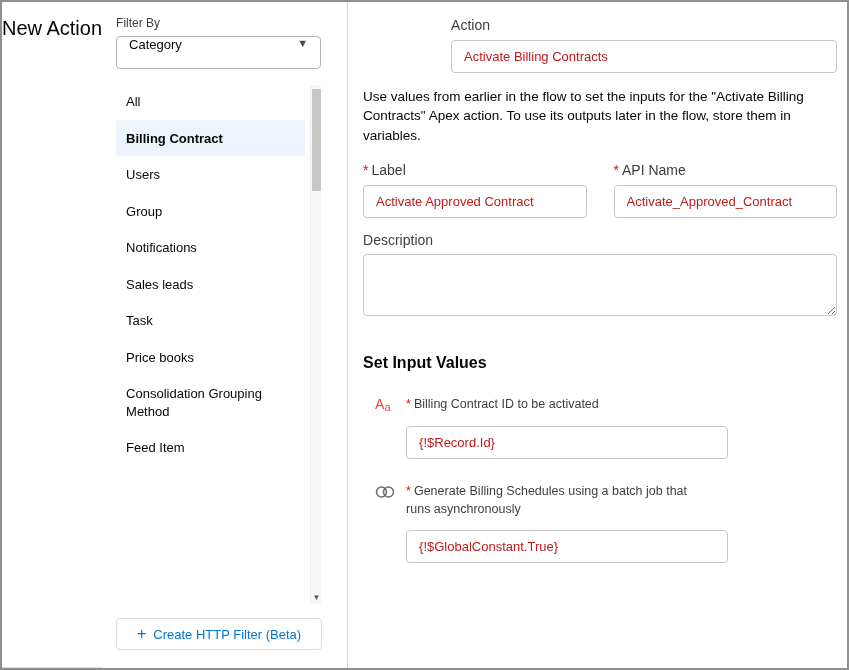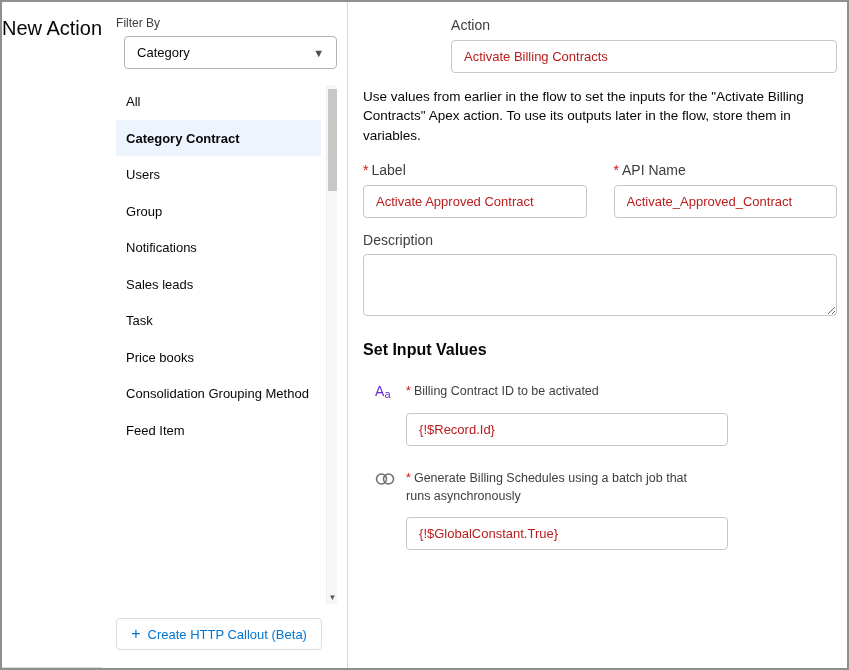--- a/index.html
+++ b/index.html
@@ -26,27 +26,27 @@
   }
   .modal-header h1 { font-size:20px; font-weight:400; color:#080707; }
 
   .modal-body { flex:1 1 auto; display:flex; min-height:0; position:relative; background:#fff; }
 
   
   .sidebar {
     width:246px; flex:0 0 246px;
     border-right:1px solid #d8d6d4;
     display:flex; flex-direction:column;
-    padding:14px 10px 18px 14px;
+    padding:14px 26px 18px 14px;
   }
   .filter-label { font-size:12px; color:#3e3e3c; margin-bottom:6px; }
   .category-select {
     height:33px; border:1px solid #b5b3b0; border-radius:4px;
-    display:flex; align-items:center; justify-content:space-between;
-    padding:0 12px; font-size:13px; color:#080707; background:#fff; cursor:pointer;margin-left:8px;
+    display:flex; align-items:flex-start; justify-content:space-between;
+    padding:0 12px; font-size:13px; color:#080707; background:#fff; cursor:pointer;
   }
   .category-select .chev { font-size:11px; color:#514f4d; }
 
   .cat-list { margin-top:14px; flex:1 1 auto; position:relative; padding-right:16px; }
   .cat-item {
     padding:10px 10px 9px;
     font-size:13px; color:#080707; cursor:pointer;
     line-height:1.35;
   }
   .cat-item.selected { background:#edf4fe; font-weight:bold; }
@@ -90,24 +90,24 @@
   .sl-textarea {
     width:100%; height:62px; border:1px solid #c9c7c5; border-radius:4px;
     padding:6px 12px; font-size:13px; font-family:inherit; color:#2e2e2e;
     resize:both;
   }
   .action-field { margin-left:88px; width:386px; }
   .intro { margin-top:14px; font-size:13.5px; line-height:1.45; color:#080707; max-width:540px; }
   .form-row { display:flex; gap:27px; margin-top:16px; }
   .form-row .field { flex:1 1 0; }
   .desc-field { margin-top:13px; }
-  .siv-heading { margin-top:21px; font-size:16px; font-weight:700; color:#080707; }
+  .siv-heading { margin-top:34px; font-size:16px; font-weight:700; color:#080707; }
 
   .input-row { display:flex; gap:9px; margin-top:23px; margin-left:12px; }
-  .dtype-icon { flex:0 0 22px; padding-top:1px; color:#6d28d9; font-size:13px; letter-spacing:0; }
+  .dtype-icon { flex:0 0 22px; padding-top:1px; color:#ef4444; font-size:13px; letter-spacing:0; }
   .dtype-icon .big { font-size:14px; }
   .dtype-icon .small { font-size:11px; vertical-align:-2px; }
   .iv-field { width:322px; }
   .iv-field .sl-input { margin-top:7px; }
   .iv-label { display:block; font-size:12.5px; color:#3e3e3c; margin-bottom:5px; line-height:1.45; max-width:300px; }
 
   
   .vscroll {
     position:absolute; top:0; right:0; bottom:0; width:17px;
     background:#f1f1f1; border-left:1px solid #e3e3e3;
@@ -154,39 +154,39 @@
     <div class="sidebar">
       <div class="filter-label">Filter By</div>
 
       <div class="category-select">
         <span>Category</span>
         <span class="chev">▼</span>
       </div>
 
       <div class="cat-list">
         <div class="cat-item">All</div>
-        <div class="cat-item selected">Category Contract</div>
+        <div class="cat-item selected">Billing Contract</div>
         <div class="cat-item">Users</div>
         <div class="cat-item">Group</div>
         <div class="cat-item">Notifications</div>
         <div class="cat-item">Sales leads</div>
         <div class="cat-item">Task</div>
         <div class="cat-item">Price books</div>
         <div class="cat-item">Consolidation Grouping Method</div>
         <div class="cat-item">Feed Item</div>
 
         <div class="side-scroll">
           <div class="side-thumb"></div>
           <div class="side-down">▼</div>
         </div>
       </div>
 
       <button class="http-btn">
         <span class="plus">+</span>
-        <span>Create HTTP Callout (Beta)</span>
+        <span>Create HTTP Filter (Beta)</span>
       </button>
     </div>
 
     <div class="content">
 
       <div class="action-field">
         <label class="field-label">Action</label>
         <input class="sl-input" type="text" value="Activate Billing Contracts" style="">
       </div>
 

